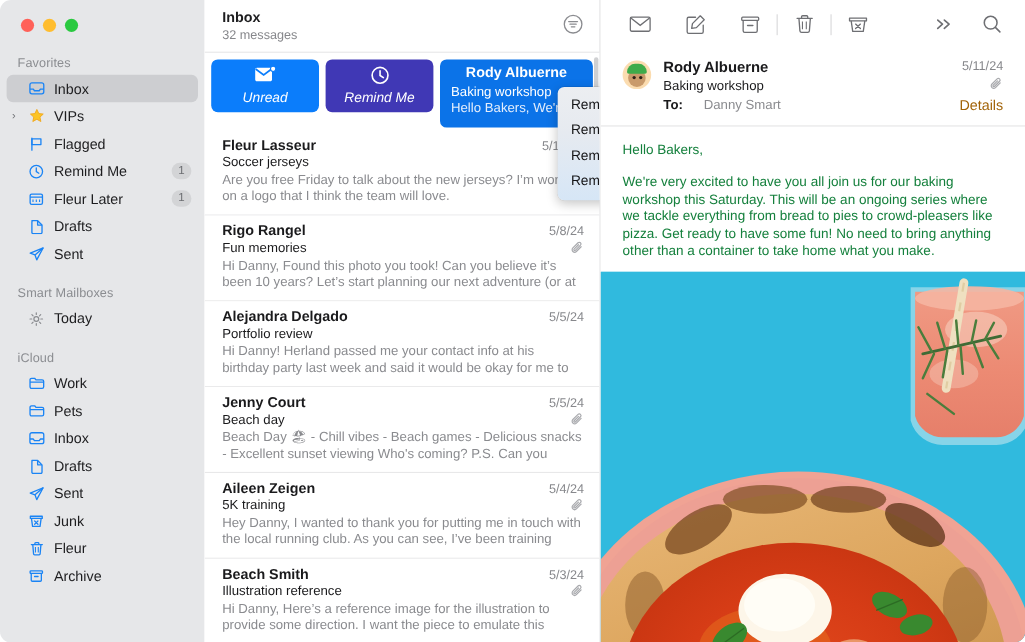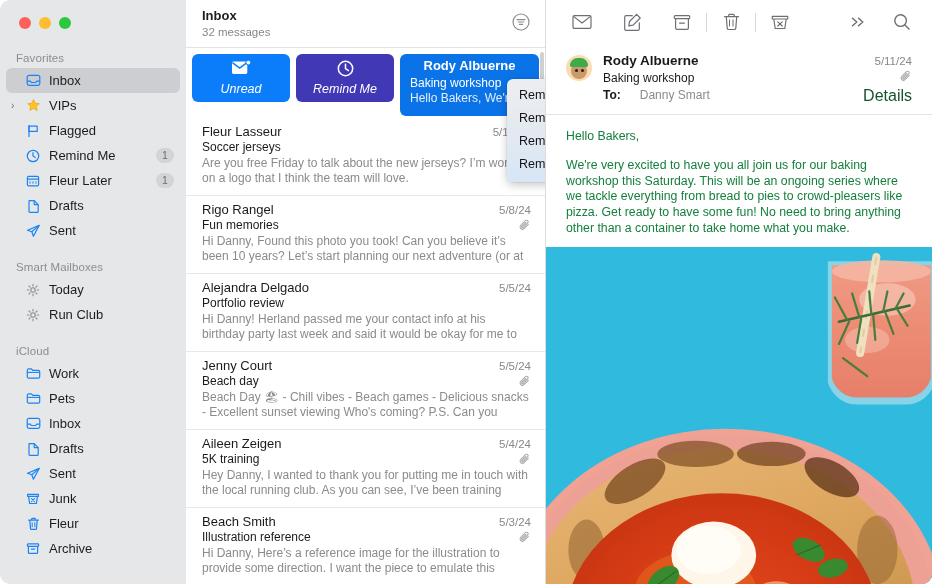--- a/index.html
+++ b/index.html
@@ -153,23 +153,23 @@
   .swipe-sel .ss-prev { font-size: 12px; line-height: 15px; white-space: nowrap; color: #e4eefc; }
 
   .msg-row {
     padding: 6px 14px 9px 16px;
     border-bottom: 1px solid #e8e8e9;
     position: relative;
     cursor: default;
     background: #fff;
   }
   .mr-top { display: flex; justify-content: space-between; align-items: baseline; }
-  .mr-name { font-size: 13px; font-weight: normal; color: #1a1a1c; }
+  .mr-name { font-size: 13px; font-weight: bold; color: #1a1a1c; }
   .mr-date { font-size: 11.5px; color: #87888c; flex: 0 0 auto; margin-left: 6px; }
-  .mr-mid { display: flex; justify-content: space-between; align-items: flex-start; margin-top: 1px; }
+  .mr-mid { display: flex; justify-content: space-between; align-items: flex-end; margin-top: 1px; }
   .mr-subject { font-size: 12px; color: #1a1a1c; }
   .mr-clip { color: #a9aaae; width: 12px; height: 13px; display: inline-block; }
   .mr-preview {
     font-size: 12px;
     color: #8a8b8f;
     line-height: 15px;
     margin-top: 2px;
     max-height: 30px;
     overflow: hidden;
   }
@@ -252,21 +252,21 @@
   .av-eye.r { left: 15px; }
   .rd-hd-main { flex: 1 1 auto; min-width: 0; }
   .rd-from { font-size: 13.5px; font-weight: bold; color: #1a1a1c; line-height: 18px; }
   .rd-subject { font-size: 12px; color: #1a1a1c; line-height: 17px; }
   .rd-to { font-size: 12px; color: #1a1a1c; line-height: 17px; }
   .rd-to .to-label { font-weight: bold; margin-right: 19px; }
   .rd-to .to-val { color: #8a8b8f; }
   .rd-hd-right { text-align: right; flex: 0 0 auto; padding-left: 8px; }
   .rd-date { font-size: 11.5px; color: #86878b; line-height: 18px; }
   .rd-clip { color: #a9aaae; height: 17px; line-height: 17px; }
-  .rd-details { font-size: 16px; color: #14532d; line-height: 17px; cursor: default; }
+  .rd-details { font-size: 13px; color: #a16207; line-height: 17px; cursor: default; }
 
   .rd-body {
     padding: 14px 20px 10px 20px;
     font-size: 12.3px;
     line-height: 15.8px;
     color: #15803d;
     flex: 0 0 auto;
   }
   .rd-body p { margin-bottom: 13px; }
   .rd-body p:last-child { margin-bottom: 0; }
@@ -375,29 +375,20 @@
     <div class="sb-item">
       <span class="sb-icon">
         <svg width="14" height="14" viewBox="0 0 14 14">
             <circle cx="7" cy="7" r="2.2" fill="none" stroke="#8b8d91" stroke-width="1.1"></circle>
             <path d="M7 1.3v1.6M7 11.1v1.6M1.3 7h1.6M11.1 7h1.6M3 3l1.1 1.1M9.9 9.9L11 11M11 3L9.9 4.1M4.1 9.9L3 11" stroke="#8b8d91" stroke-width="1.1" stroke-linecap="round"></path>
           </svg>
       </span>
       <span class="sb-label">Today</span>
     </div>
 
-    <div class="sb-item">
-      <span class="sb-icon">
-        <svg width="14" height="14" viewBox="0 0 14 14">
-            <circle cx="7" cy="7" r="2.2" fill="none" stroke="#8b8d91" stroke-width="1.1"></circle>
-            <path d="M7 1.3v1.6M7 11.1v1.6M1.3 7h1.6M11.1 7h1.6M3 3l1.1 1.1M9.9 9.9L11 11M11 3L9.9 4.1M4.1 9.9L3 11" stroke="#8b8d91" stroke-width="1.1" stroke-linecap="round"></path>
-          </svg>
-      </span>
-      <span class="sb-label">Run Club</span>
-    </div>
 
     <div class="sb-section gap">iCloud</div>
 
     <div class="sb-item">
       <span class="sb-icon">
         <svg width="15" height="13" viewBox="0 0 15 13">
             <path d="M1.3 3.3c0-.8.6-1.4 1.4-1.4h2.8l1.2 1.4h5.6c.8 0 1.4.6 1.4 1.4v5c0 .8-.6 1.4-1.4 1.4H2.7c-.8 0-1.4-.6-1.4-1.4z" fill="none" stroke="#1a84f5" stroke-width="1.2" stroke-linejoin="round"></path>
             <path d="M1.3 5.4h12.4" stroke="#1a84f5" stroke-width="1.1"></path>
           </svg>
       </span>

